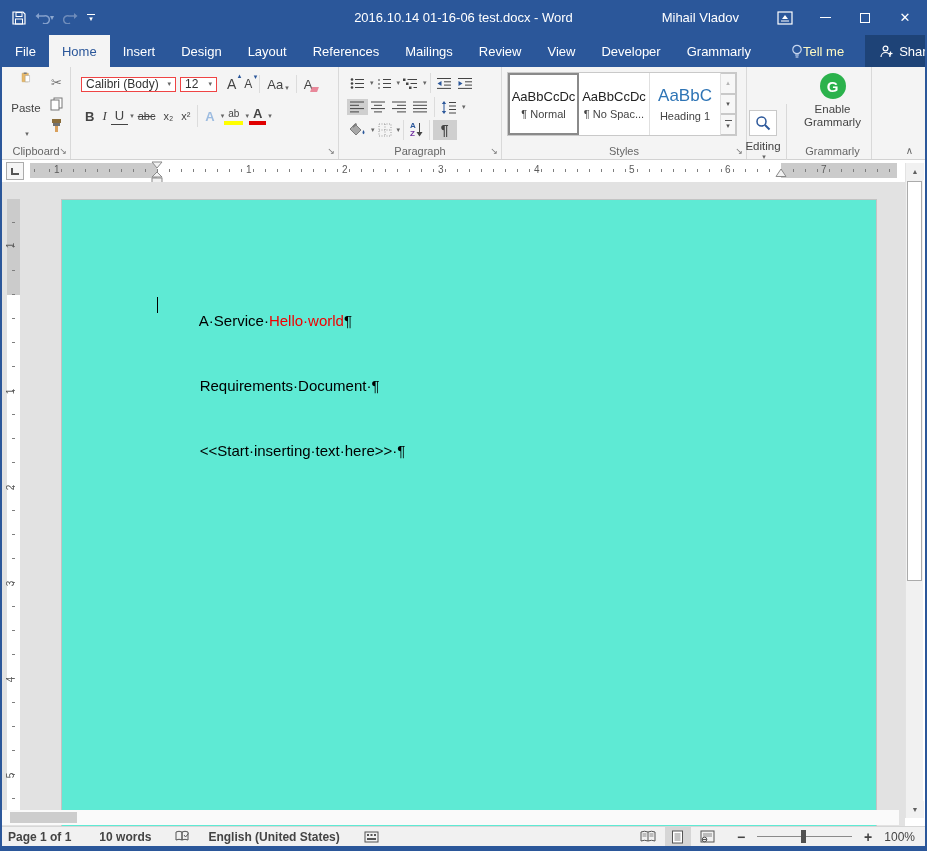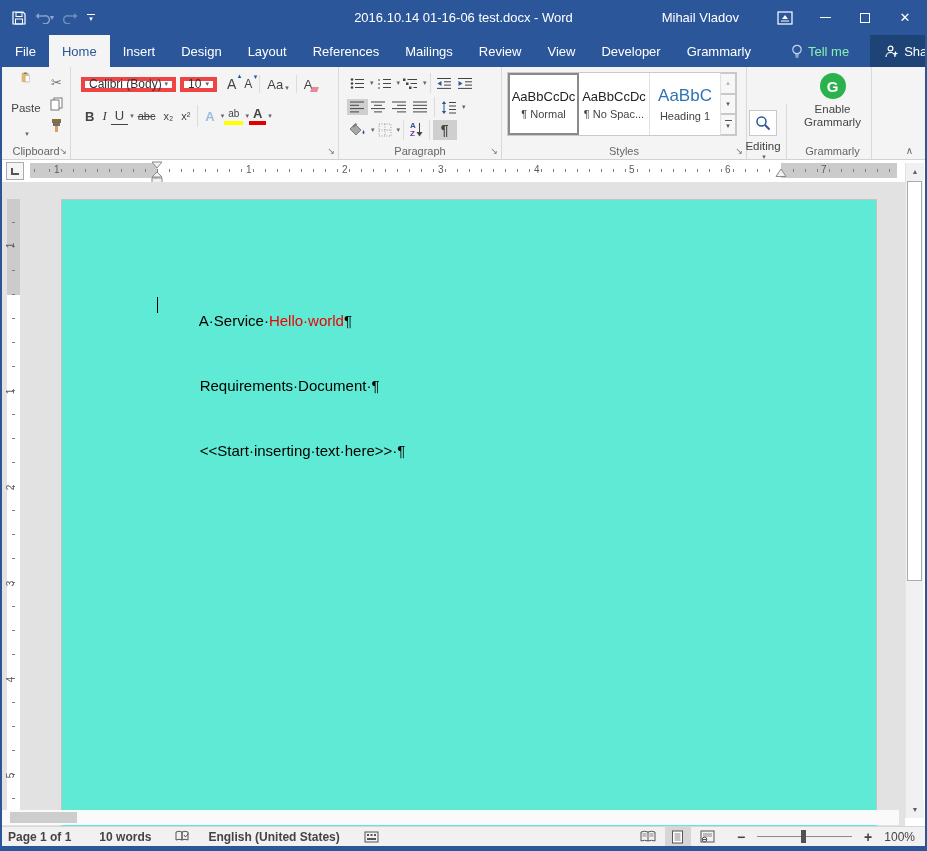--- a/index.html
+++ b/index.html
@@ -17,37 +17,37 @@
   .maxbox{width:10px;height:10px;border:1px solid #fff;display:inline-block;}
   .minbar{width:11px;height:1px;background:#fff;display:inline-block;}
   .caret-down{font-size:8px;color:#8da8cf;}
   .qat-custom{display:flex;flex-direction:column;align-items:center;color:#fff;}
   .qat-custom .bar{width:8px;height:1px;background:#fff;margin-bottom:1px;}
   .qat-custom .arr{font-size:7px;line-height:5px;color:#fff;}
   
   .tabsrow{position:absolute;left:0;top:35px;width:100%;height:32px;background:#2b579a;display:flex;align-items:stretch;}
   .tab{padding:0 13px;display:flex;align-items:center;font-size:13px;color:#fff;white-space:nowrap;}
   .tab.active{background:#f4f4f4;color:#2b579a;}
-  .tab.tellme{color:#86efac;gap:5px;margin-left:14px;}
+  .tab.tellme{color:#fef9c3;margin-left:14px;}
   .tab.share{background:#1e4377;gap:6px;margin-left:8px;padding:0 15px;}
   
   .ribbon{position:absolute;left:0;top:67px;width:100%;height:93px;background:#f4f4f4;border-bottom:1px solid #d2d2d2;font-size:12px;color:#444;}
   .rgroup{position:absolute;top:0;height:92px;border-right:1px solid #d9d9d9;}
   .glabel{position:absolute;bottom:2px;left:0;right:0;text-align:center;font-size:11px;color:#666;}
   .launcher{position:absolute;right:3px;bottom:3px;font-size:9px;color:#777;line-height:9px;}
   .dd{font-size:7px;color:#666;margin-left:2px;}
   .vline{width:1px;background:#dcdcdc;align-self:stretch;margin:0 3px;}
   
   .paste{position:absolute;left:5px;top:5px;width:38px;height:66px;display:flex;flex-direction:column;align-items:center;gap:16px;}
   .paste .lbl{font-size:11.5px;color:#444;margin-top:3px;}
   .clipcol{position:absolute;left:48px;top:8px;display:flex;flex-direction:column;gap:7px;align-items:center;}
   
   .fontrow1{position:absolute;left:10px;top:8px;display:flex;align-items:center;}
   .fontrow2{position:absolute;left:10px;top:38px;display:flex;align-items:center;height:22px;}
-  .combo{height:15px;border:4px solid #ef4444;background:#fff;display:flex;align-items:center;padding:0 4px;font-size:12px;color:#333;}
+  .combo{height:15px;border:1px solid #ef4444;background:#fff;display:flex;align-items:center;padding:0 4px;font-size:12px;color:#333;}
   .combo .dd{margin-left:auto;}
   .fbtn{padding:1px 4px;font-size:13px;color:#444;display:flex;align-items:flex-end;position:relative;}
   .growmark{position:absolute;top:-3px;right:-1px;font-size:7px;color:#2b579a;}
   .ubar{border-bottom:1px solid #444;}
   .effectA{color:#9dbce0;font-weight:bold;}
   .hl-ab{display:inline-block;border-bottom:4px solid #ffff00;line-height:12px;}
   .fc-A{display:inline-block;border-bottom:4px solid #e00000;line-height:12px;font-weight:bold;}
   .eraser{position:absolute;right:-2px;bottom:1px;width:7px;height:5px;background:#e8889a;transform:skewX(-20deg);}
   
   .prow{position:absolute;left:8px;display:flex;align-items:center;height:20px;}
@@ -223,21 +223,21 @@
       <span class="launcher">↘</span>
     </div>
 
     <div class="rgroup" style="left:69px;width:268px;">
       <div class="fontrow1">
         <div class="combo" style="width:95px;">
           <span>Calibri (Body)</span>
             <span class="dd">▾</span>
         </div>
         <div class="combo" style="width:37px;margin-left:4px;">
-          <span>10</span>
+          <span>12</span>
             <span class="dd">▾</span>
         </div>
         <span class="fbtn" style="font-size:14px;margin-left:6px;">
             <span>A</span>
             <span class="growmark">▴</span>
           </span>
         <span class="fbtn" style="font-size:12px;">
             <span>A</span>
             <span class="growmark">▾</span>
           </span>

